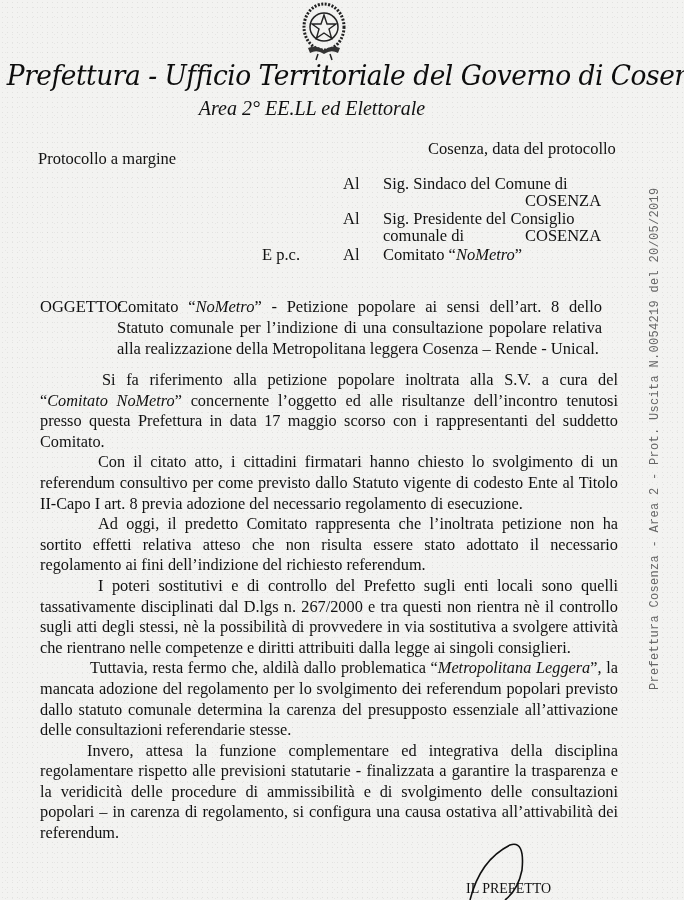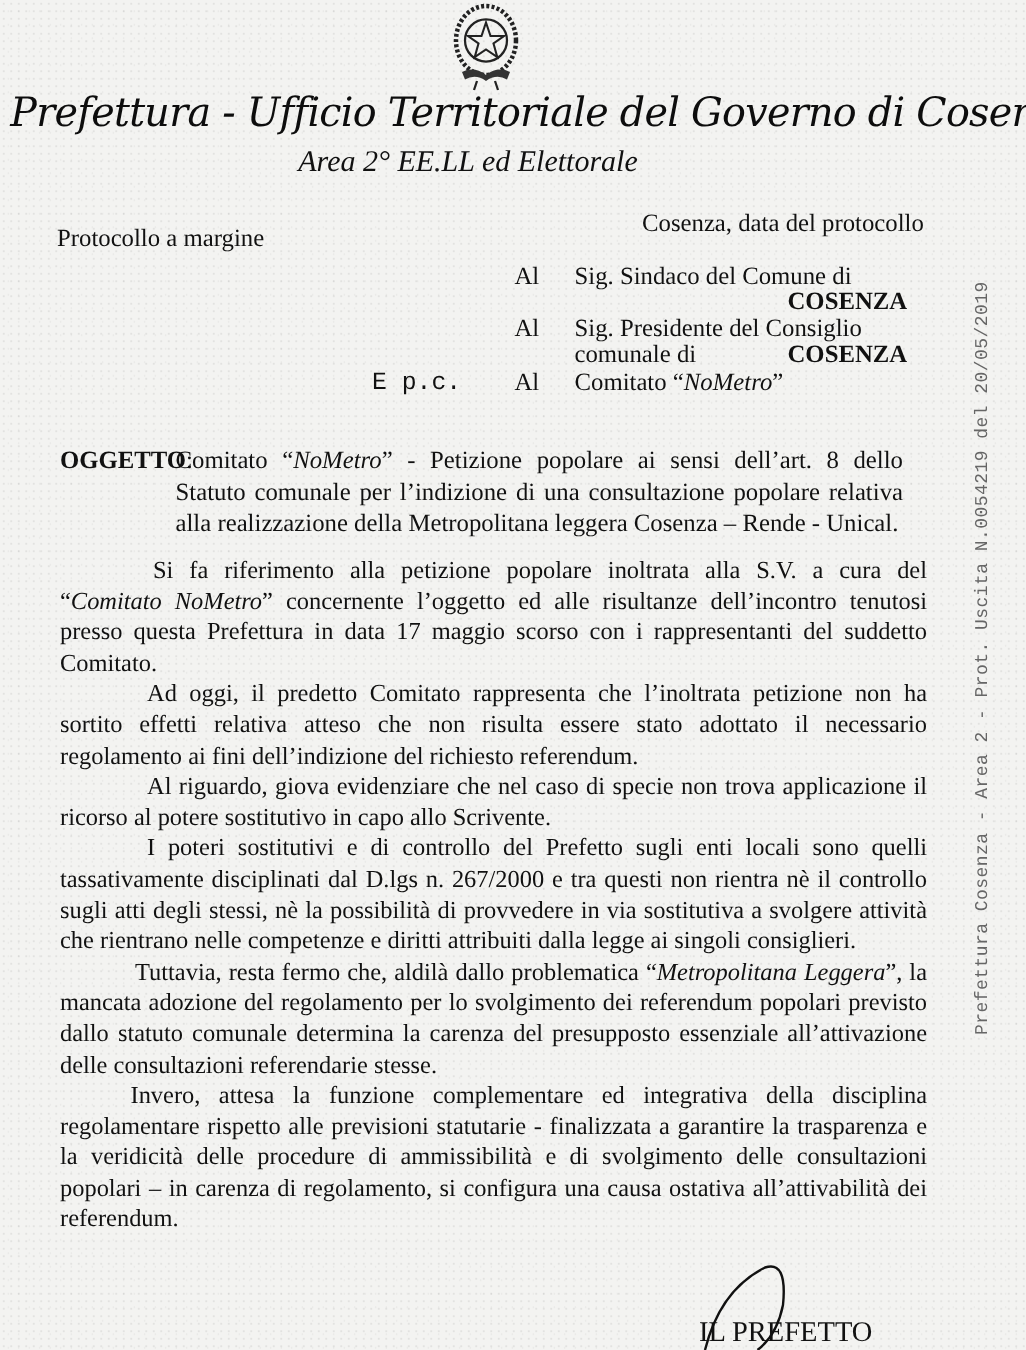--- a/index.html
+++ b/index.html
@@ -20,36 +20,36 @@
     left: 0; width: 684px; top: 60px; text-align: center;
     font-family: "DejaVu Serif", serif; font-style: italic; font-size: 27px;
     letter-spacing: -0.5px; transform: scaleX(0.98); white-space: nowrap;
     color: #0d0d0d;
   }
   .area-title {
     left: 0; width: 624px; top: 97px; text-align: center;
     font-style: italic; font-size: 20px;
   }
   .txt { font-size: 16.5px; line-height: 21px; white-space: nowrap; }
-  .bold { font-weight: bold; }
+  .bold { font-weight: normal; }
   .it { font-style: italic; }
   .subject-label { left: 40px; top: 296px; }
   .subject-body { left: 117px; top: 296px; width: 485px; text-align: justify; font-size: 16.5px; line-height: 21px; }
   .body {
     left: 40px; top: 370px; width: 578px; font-size: 16.3px; line-height: 20.6px;
     text-align: justify;
   }
   .body p { margin: 0; text-indent: 58px; }
   .body p.i1 { text-indent: 62px; }
   .stamp {
     left: 648px; top: 690px; transform-origin: 0 0; transform: rotate(-90deg);
     font-family: "Liberation Mono", "DejaVu Sans Mono", monospace; font-size: 12px;
     color: #666; white-space: nowrap; letter-spacing: 0.3px; width: 480px;
   }
-  .signature-title { left: 466px; top: 878px; font-size: 19px; }
+  .signature-title { left: 466px; top: 878px; font-size: 14px; }
   .sig-stroke { left: 450px; top: 840px; width: 120px; height: 60px; }
 </style>
 </head>
 <body>
 
 <svg class="abs emblem" viewBox="0 0 60 62">
   <ellipse cx="30" cy="27" rx="20" ry="23" fill="none" stroke="#222" stroke-width="3" stroke-dasharray="2 1.5"></ellipse>
   <circle cx="30" cy="27" r="14" fill="none" stroke="#222" stroke-width="1.5"></circle>
   <polygon points="30,15 33,24 42,24 35,29 37.5,38 30,33 22.5,38 25,29 18,24 27,24" fill="none" stroke="#222" stroke-width="1.4"></polygon>
   <path d="M14 48 Q22 44 30 50 Q38 44 46 48 L44 53 Q37 49 30 54 Q23 49 16 53 Z" fill="#333"></path>
@@ -66,32 +66,32 @@
 <div class="abs recips" style="left:0; top:0;">
   <div class="abs txt" style="left:343px; top:173px;">Al</div>
   <div class="abs txt" style="left:383px; top:173px;">Sig. Sindaco del Comune di</div>
   <div class="abs txt bold" style="left:525px; top:190px;">COSENZA</div>
 
   <div class="abs txt" style="left:343px; top:208px;">Al</div>
   <div class="abs txt" style="left:383px; top:208px;text-align:center;">Sig. Presidente del Consiglio</div>
   <div class="abs txt" style="left:383px; top:225px;">comunale di</div>
   <div class="abs txt bold" style="left:525px; top:225px;">COSENZA</div>
 
-  <div class="abs txt" style="left:248px; top:244px;font-family:Liberation Mono, monospace;">E p.c.</div>
+  <div class="abs txt" style="left:262px; top:244px;">E p.c.</div>
   <div class="abs txt" style="left:343px; top:244px;">Al</div>
   <div class="abs txt" style="left:383px; top:244px;text-align:center;"><span>Comitato “</span><span class="it">NoMetro</span><span>”</span></div>
 </div>
 
 <div class="abs txt subject-label"><span class="bold">OGGETTO</span><span>:</span></div>
 <div class="abs subject-body" style="white-space:normal;"><span>Comitato “</span><span class="it">NoMetro</span><span>”  -  Petizione popolare ai sensi dell’art. 8 dello Statuto comunale per l’indizione di una consultazione popolare relativa alla realizzazione della Metropolitana leggera Cosenza – Rende - Unical.</span></div>
 
 <div class="abs body">
   <p class="i1" style="text-indent:62px;"><span>Si fa riferimento alla petizione popolare inoltrata alla S.V. a cura del  “</span><span class="it">Comitato NoMetro</span><span>” concernente l’oggetto ed alle risultanze dell’incontro tenutosi presso questa Prefettura in data 17 maggio scorso con i rappresentanti del suddetto Comitato.</span></p>
+  <p>Con il citato atto, i cittadini firmatari hanno chiesto lo svolgimento di un referendum consultivo per come previsto dallo Statuto vigente di codesto Ente al Titolo II-Capo I art. 8 previa adozione del necessario regolamento di esecuzione.</p>
   <p>Ad oggi, il predetto Comitato rappresenta che l’inoltrata petizione non ha sortito effetti relativa atteso che non risulta essere stato adottato il necessario regolamento ai fini dell’indizione del  richiesto referendum.</p>
-  <p>Al riguardo, giova evidenziare che nel caso di specie non trova applicazione il ricorso al potere sostitutivo in capo allo Scrivente.</p>
   <p>I poteri sostitutivi e di controllo del Prefetto sugli enti locali sono quelli tassativamente disciplinati dal D.lgs n. 267/2000 e tra questi non rientra nè il controllo sugli atti degli stessi, nè la possibilità di provvedere in via sostitutiva a svolgere attività che rientrano nelle competenze e diritti attribuiti dalla legge ai singoli consiglieri.</p>
   <p style="text-indent:50px;"><span>Tuttavia, resta fermo che, aldilà dallo problematica “</span><span class="it">Metropolitana Leggera</span><span>”,  la mancata adozione del regolamento per lo svolgimento dei referendum popolari previsto dallo statuto comunale determina la carenza del  presupposto essenziale all’attivazione delle consultazioni referendarie stesse.</span></p>
   <p style="text-indent:47px;">Invero, attesa la funzione complementare ed integrativa della disciplina regolamentare rispetto alle previsioni statutarie - finalizzata a garantire la trasparenza e la veridicità delle procedure di ammissibilità e di svolgimento delle consultazioni popolari –  in carenza di regolamento, si configura una causa ostativa all’attivabilità dei referendum.</p>
 
 </div>
 
 <svg class="abs sig-stroke" viewBox="0 0 120 60">
   <path d="M20 60 Q30 20 60 5 Q75 0 72 30 Q68 50 55 60" fill="none" stroke="#111" stroke-width="1.6"></path>
 </svg>
 <div class="abs txt signature-title">IL PREFETTO</div>

